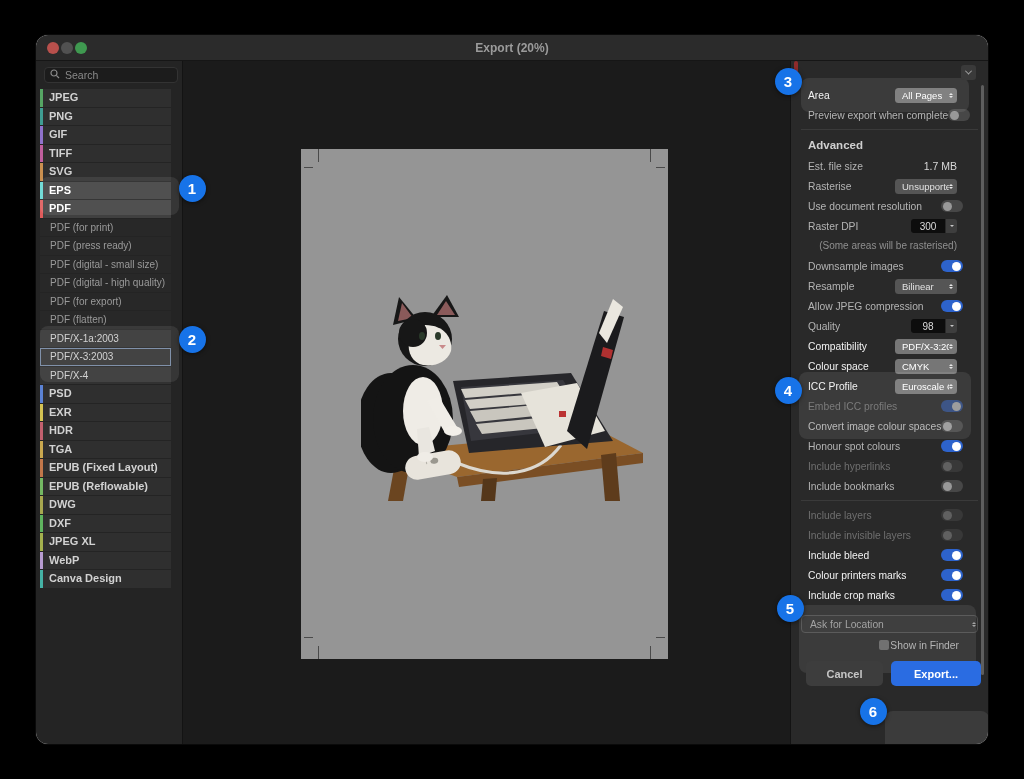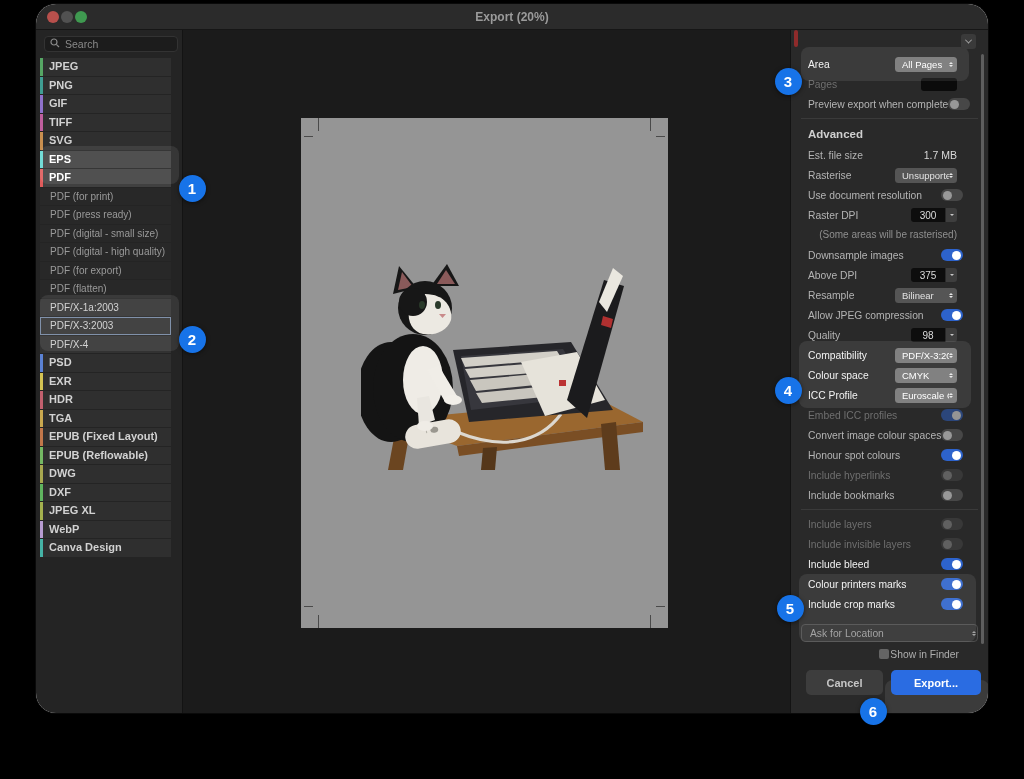--- a/index.html
+++ b/index.html
@@ -1,18 +1,18 @@
 <!DOCTYPE html>
 <html><head>
 <meta charset="utf-8">
 <style>
   html,body{margin:0;padding:0;background:#000;}
   *{box-sizing:border-box;font-family:"Liberation Sans",sans-serif;-webkit-font-smoothing:antialiased;}
   .stage{position:relative;width:1024px;height:779px;background:#000;overflow:hidden;}
-  .window{position:absolute;left:36px;top:4px;width:952px;height:709px;background:#ffffff;border-radius:20px;overflow:hidden;box-shadow:0 0 0 1px #0a0a0a,0 22px 50px rgba(0,0,0,.65);}
+  .window{position:absolute;left:36px;top:35px;width:952px;height:709px;background:#ffffff;border-radius:12px;overflow:hidden;box-shadow:0 0 0 1px #0a0a0a,0 22px 50px rgba(0,0,0,.65);}
   
   .titlebar{height:26px;background:#2b2b2b;border-bottom:1px solid #161616;position:relative;display:flex;align-items:center;justify-content:center;}
   .tl{position:absolute;top:7px;width:12px;height:12px;border-radius:50%;}
   .tl.close{left:11px;background:#b8504c;}
   .tl.min{left:25px;background:#515151;}
   .tl.zoom{left:39px;background:#3f9950;}
   .title{font-size:12px;font-weight:700;color:#9b9b9b;}
   .content{display:flex;height:683px;}
   
   .sidebar{width:147px;background:#242424;border-right:1px solid #131313;position:relative;flex:none;}
@@ -293,24 +293,20 @@
             <div class="prow lit">
               <span class="plab">Area</span>
               <span class="sel">
                 <span class="sval">All Pages</span>
                 <span class="stp">
                   <i class="up"></i>
                   <i class="dn"></i>
                 </span>
               </span>
             </div>
-            <div class="prow dim">
-              <span class="plab">Pages</span>
-              <span class="pfield"></span>
-            </div>
             <div class="prow">
               <span class="plab">Preview export when complete</span>
               <span class="tgl off">
                 <span class="knob"></span>
               </span>
             </div>
             <div class="divider"></div>
             <div class="sec-header">Advanced</div>
             <div class="prow">
               <span class="plab">Est. file size</span>
@@ -339,29 +335,20 @@
                 <span class="carr">
                   <i></i>
                 </span>
               </span>
             </div>
             <div class="note">(Some areas will be rasterised)</div>
             <div class="prow">
               <span class="plab">Downsample images</span>
               <span class="tgl on">
                 <span class="knob"></span>
-              </span>
-            </div>
-            <div class="prow">
-              <span class="plab">Above DPI</span>
-              <span class="combo">
-                <span class="cval">375</span>
-                <span class="carr">
-                  <i></i>
-                </span>
               </span>
             </div>
             <div class="prow">
               <span class="plab">Resample</span>
               <span class="sel">
                 <span class="sval">Bilinear</span>
                 <span class="stp">
                   <i class="up"></i>
                   <i class="dn"></i>
                 </span>

